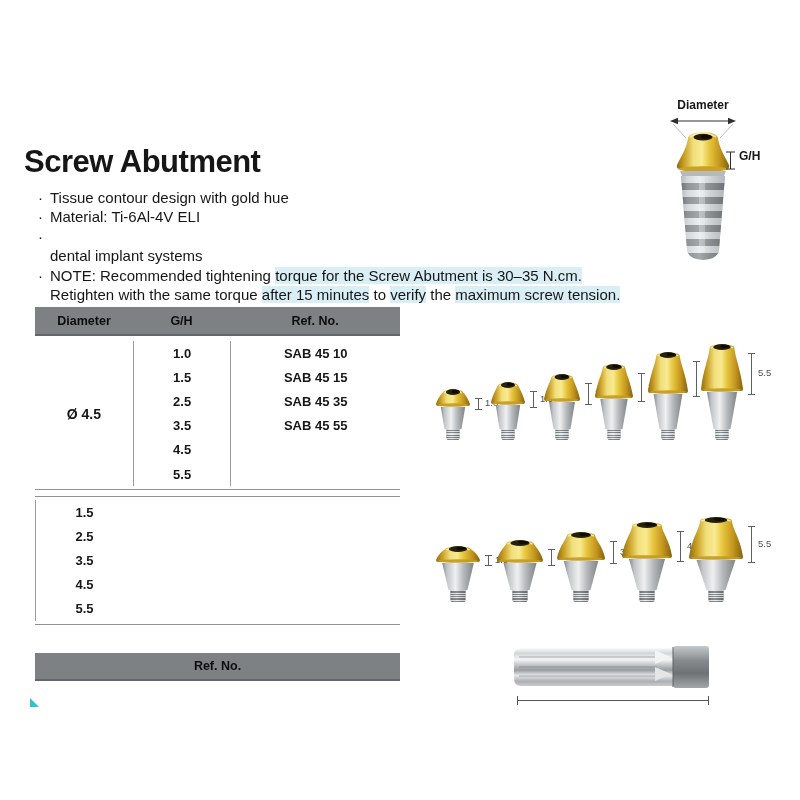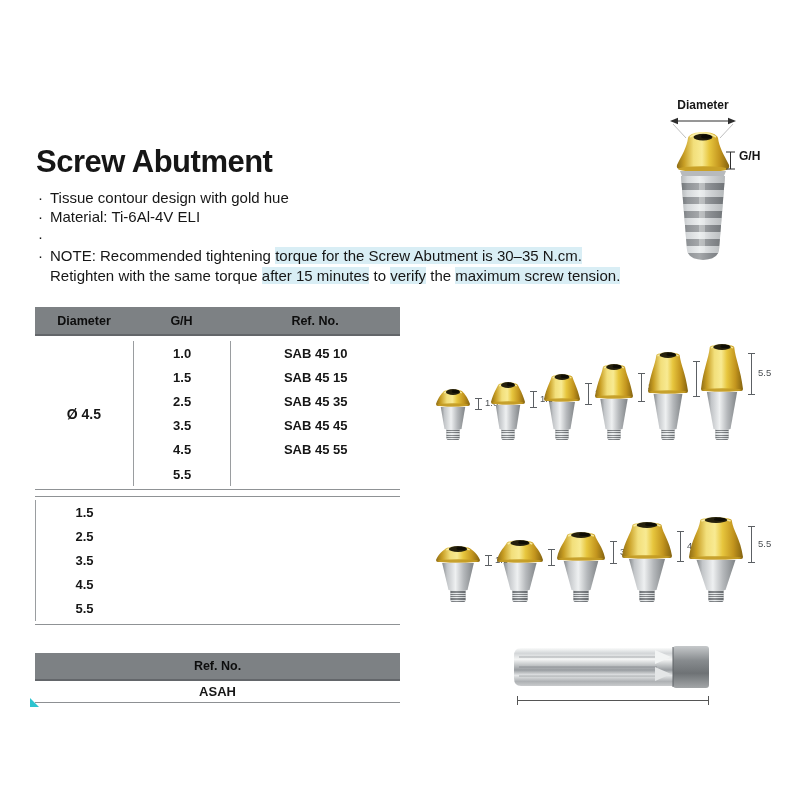--- a/index.html
+++ b/index.html
@@ -1,19 +1,19 @@
 <!DOCTYPE html>
 <html><head>
 <meta charset="utf-8">
 <style>
   html,body{margin:0;padding:0;background:#fff;}
   .page{position:relative;width:800px;height:800px;background:#ffffff;overflow:hidden;
         font-family:"Liberation Sans",sans-serif;color:#161616;}
 
-  .page-title{position:absolute;left:36px;top:144px;font-size:31px;font-weight:700;letter-spacing:-.5px;}
+  .page-title{position:absolute;left:24px;top:144px;font-size:31px;font-weight:700;letter-spacing:-.5px;}
 
   .bullets{position:absolute;left:38px;top:188px;width:610px;font-size:15px;line-height:19.4px;}
   .bullet-line{display:flex;}
   .bullet-dot{flex:0 0 12px;width:12px;}
   .hl{background:#d9eef5;}
 
   
   .spec-table{position:absolute;left:35px;top:307px;width:365px;}
   .table-header{height:27px;background:#7d8184;border-bottom:2px solid #63666a;
                 display:flex;align-items:center;font-weight:700;font-size:12.5px;color:#0d0d0d;}
@@ -136,20 +136,21 @@
       </div>
       <div class="bullet-line">
         <span class="bullet-dot">·</span>
         <span class="bullet-text"><span>Material: Ti-6Al-4V ELI</span></span>
       </div>
       <div class="bullet-line">
         <span class="bullet-dot">·</span>
       </div>
       <div class="bullet-line">
         <span class="bullet-dot"></span>
+        <span class="bullet-text"><span>dental implant systems</span></span>
       </div>
       <div class="bullet-line">
         <span class="bullet-dot">·</span>
         <span class="bullet-text"><span>NOTE: Recommended tightening </span><span class="hl">torque for the Screw Abutment is 30–35 N.cm.</span></span>
       </div>
       <div class="bullet-line">
         <span class="bullet-dot"></span>
         <span class="bullet-text"><span>Retighten with the same torque </span><span class="hl">after 15 minutes</span><span> to </span><span class="hl">verify</span><span> the </span><span class="hl">maximum screw tension.</span></span>
       </div>
     </div>
@@ -168,39 +169,37 @@
             <div class="spec-row">1.5</div>
             <div class="spec-row">2.5</div>
             <div class="spec-row">3.5</div>
             <div class="spec-row">4.5</div>
             <div class="spec-row">5.5</div>
           </div>
           <div class="spec-col spec-ref">
             <div class="spec-row">SAB 45 10</div>
             <div class="spec-row">SAB 45 15</div>
             <div class="spec-row">SAB 45 35</div>
-            <div class="spec-row">SAB 45 45</div>
             <div class="spec-row">SAB 45 55</div>
           </div>
         </div>
         <div class="spec-section">
           <div class="spec-col spec-gh">
             <div class="spec-row">1.5</div>
             <div class="spec-row">2.5</div>
             <div class="spec-row">3.5</div>
             <div class="spec-row">4.5</div>
             <div class="spec-row">5.5</div>
           </div>
         </div>
       </div>
   </div>
 
   <div class="holder-table">
     <div class="holder-header">Ref. No.</div>
-    <div class="holder-value">ASAH</div>
   </div>
   <div class="corner-artifact"></div>
 
   <div class="diag">
     <svg width="145" height="215" viewBox="0 0 145 215">
       <line x1="21" y1="26" x2="75" y2="26" stroke="#2e2e2e" stroke-width="1"></line>
       <polygon points="15,26 23,22.8 23,29.2" fill="#2e2e2e"></polygon>
       <polygon points="81,26 73,22.8 73,29.2" fill="#2e2e2e"></polygon>
       <line x1="18" y1="29" x2="31" y2="43" stroke="#8a8a8a" stroke-width=".8" opacity=".7"></line>
       <line x1="78" y1="29" x2="65" y2="43" stroke="#8a8a8a" stroke-width=".8" opacity=".7"></line>

